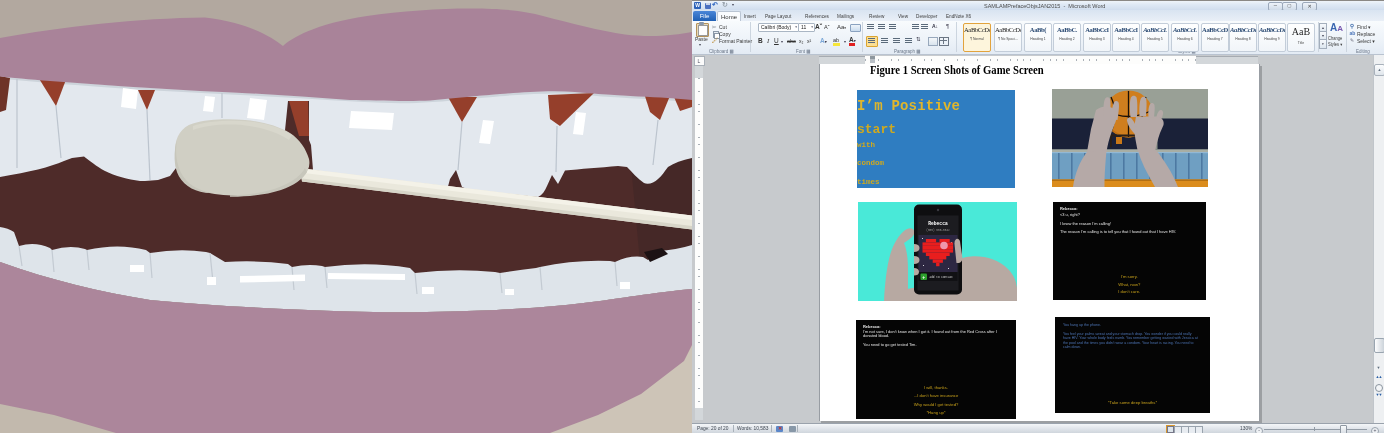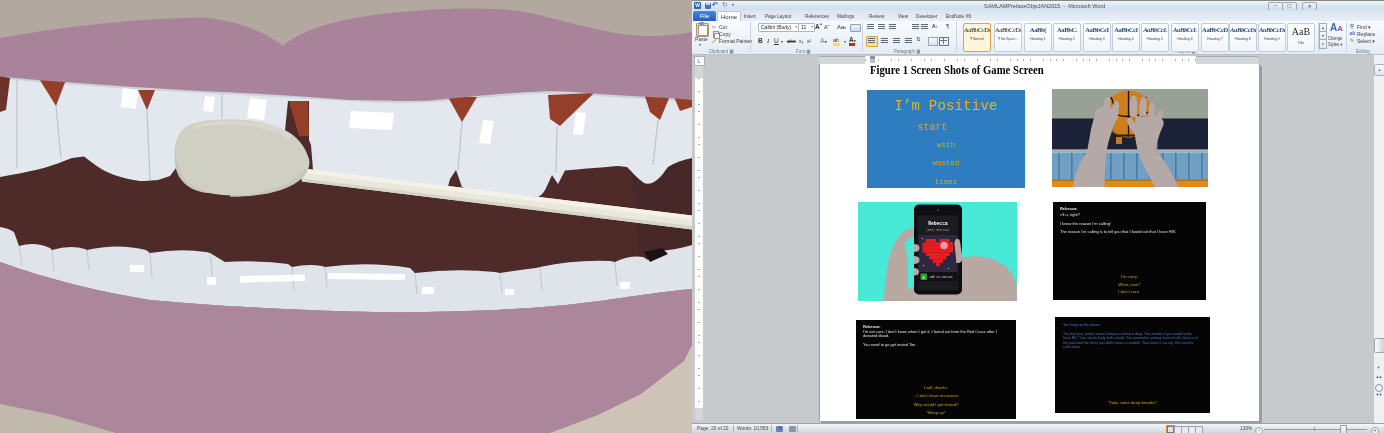--- a/index.html
+++ b/index.html
@@ -281,25 +281,25 @@
 <div class="a" style="left:503px;top:425.5px;width:6px;height:6.5px;background:#e8ecf1;border:0.5px solid #99a3ad"></div>
 <div class="tx" style="left:548px;top:425px;font-size:5.5px;color:#3e4650;transform:scaleX(.88);transform-origin:0 0">130%</div>
 <div class="a" style="left:563px;top:426.5px;width:6px;height:6px;border:1px solid #9aa3ad;border-radius:50%;background:#eef1f4;font-size:5px;line-height:4px;text-align:center;color:#556">-</div>
 <div class="a" style="left:572px;top:428.5px;width:103px;height:1.2px;background:#939ca6"></div>
 <div class="a" style="left:622px;top:427px;width:1px;height:4px;background:#939ca6"></div>
 <div class="a" style="left:648px;top:425px;width:5px;height:8px;background:linear-gradient(#f8fafb,#d5dbe2);border:1px solid #8f98a2;border-radius:1px"></div>
 <div class="a" style="left:679px;top:426.5px;width:6px;height:6px;border:1px solid #9aa3ad;border-radius:50%;background:#eef1f4;font-size:5px;line-height:5.5px;text-align:center;color:#556">+</div>
 
 <div class="tx" style="left:178px;top:62px;font-family:'Liberation Serif',serif;font-weight:bold;font-size:13.5px;color:#000;transform:scaleX(.79);transform-origin:0 0">Figure 1 Screen Shots of Game Screen</div>
 
-<div class="a" style="left:175px;top:89.5px;width:158px;height:98px;background:#2f7dc1;font-family:'Liberation Mono',monospace;font-weight:normal;text-align:center">
+<div class="a" style="left:165px;top:89.5px;width:158px;height:98px;background:#2f7dc1;font-family:'Liberation Mono',monospace;font-weight:bold;">
  <div style="position:absolute;left:0;top:8.5px;width:158px;font-size:14px;color:#e0b62b;letter-spacing:0.2px">I’m Positive</div>
- <div style="position:absolute;left:0;top:32.5px;width:131px;font-size:10px;color:#cfa91f">start</div>
+ <div style="position:absolute;left:0;top:32.5px;width:131px;font-size:13px;color:#cfa91f">start</div>
  <div style="position:absolute;left:0;top:51.5px;width:158px;font-size:7.5px;color:#cfa91f">with</div>
- <div style="position:absolute;left:0;top:69.5px;width:158px;font-size:7.5px;color:#cfa91f">wasted</div>
+ <div style="position:absolute;left:0;top:69.5px;width:158px;font-size:7.5px;color:#cfa91f">condom</div>
  <div style="position:absolute;left:0;top:88px;width:158px;font-size:7.5px;color:#cfa91f">times</div>
 </div>
 
 <svg class="a" style="left:360px;top:89px" width="156" height="98" viewBox="0 0 156 98">
  <rect width="156" height="98" fill="#99a096"></rect>
  <rect y="29.5" width="156" height="31" fill="#1a2138"></rect>
  <rect y="60.5" width="156" height="2.5" fill="#a8aea4"></rect>
  <rect x="103" y="29.5" width="2.5" height="31" fill="#8e958c"></rect>
  <rect y="63" width="156" height="27.5" fill="#6f9fc2"></rect>
  <rect y="63" width="156" height="1.2" fill="#93b8d4"></rect>

